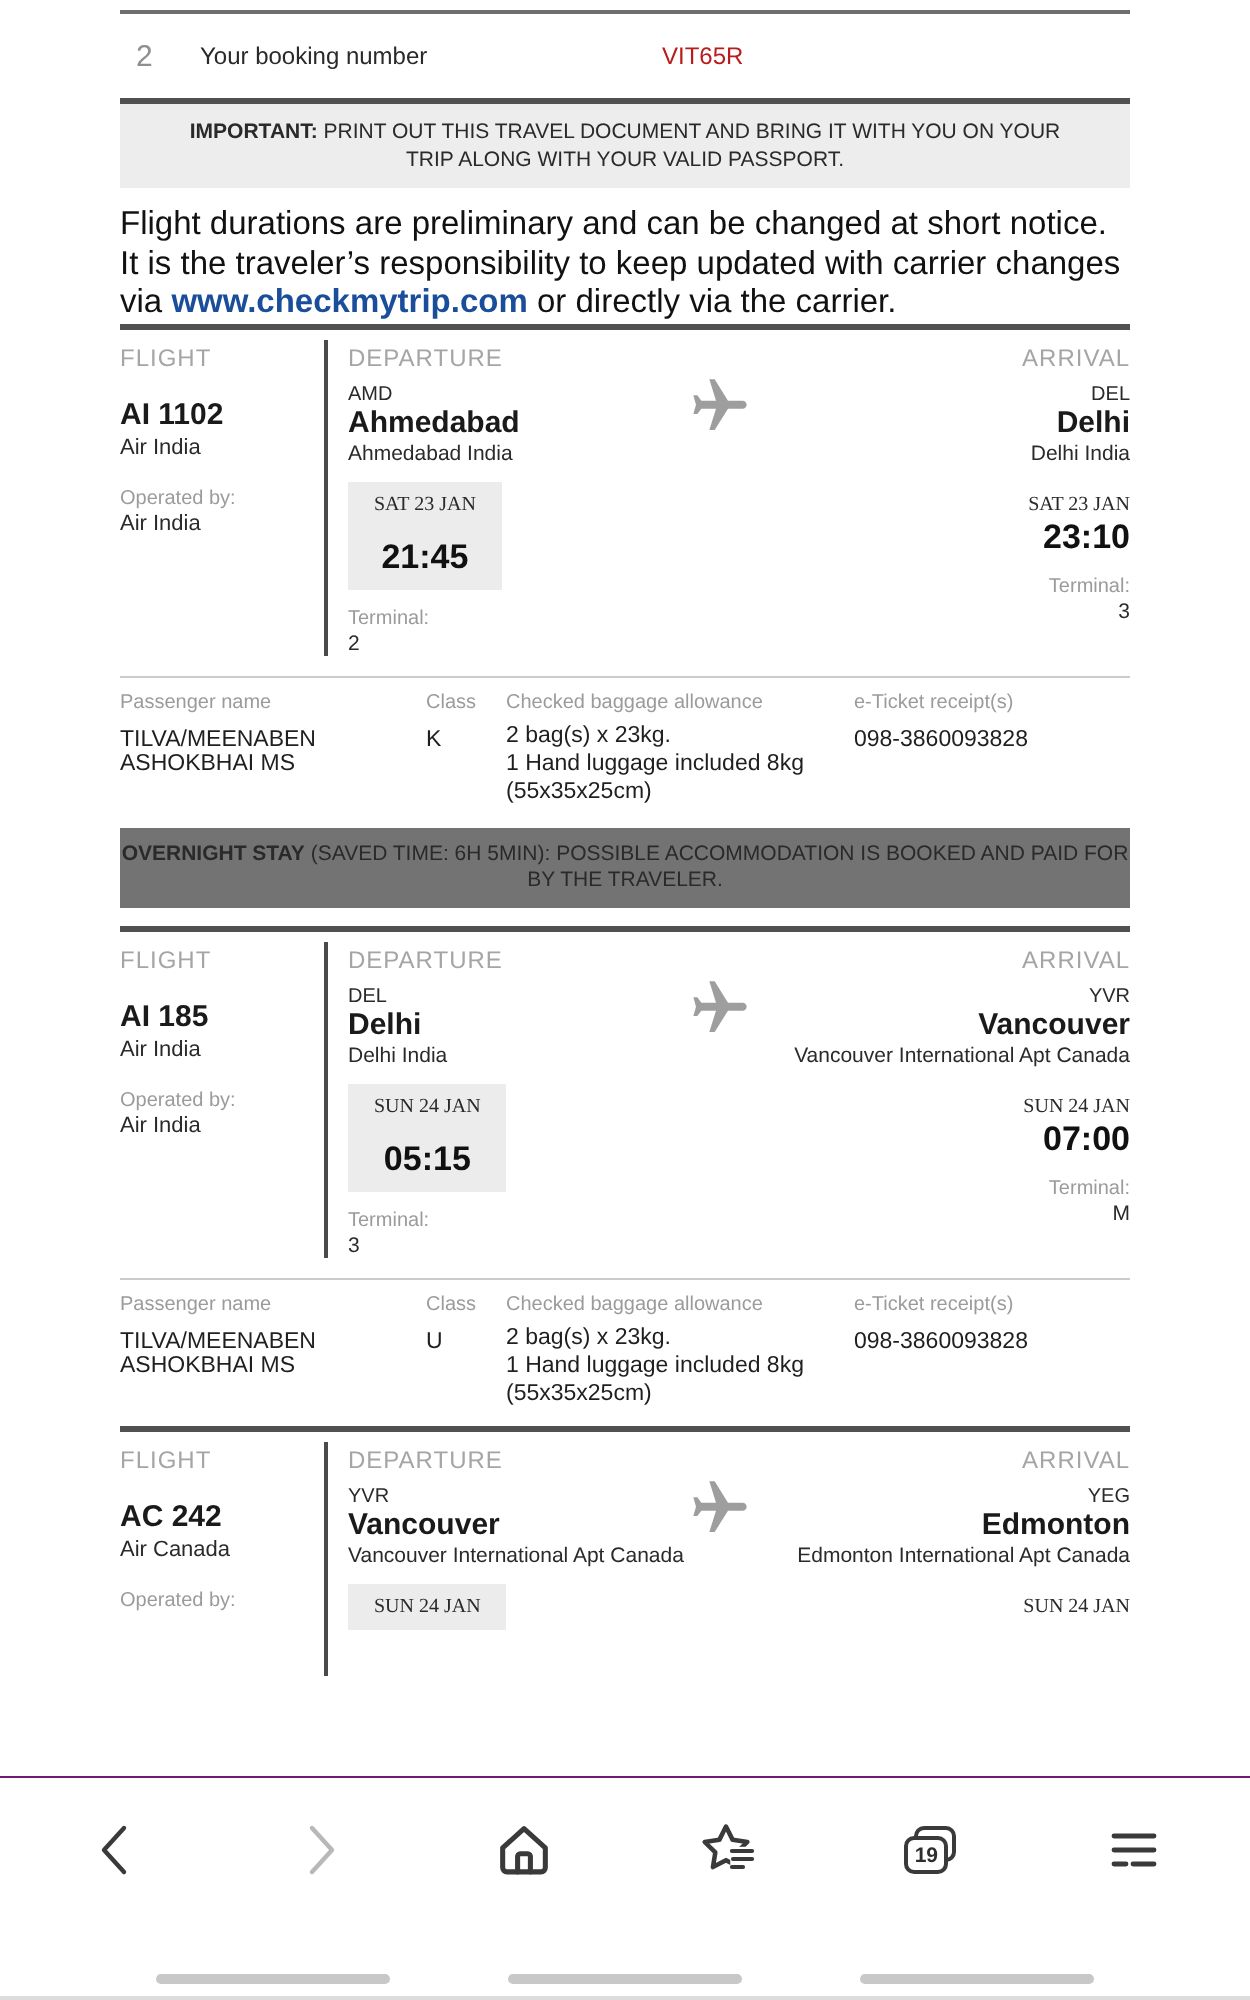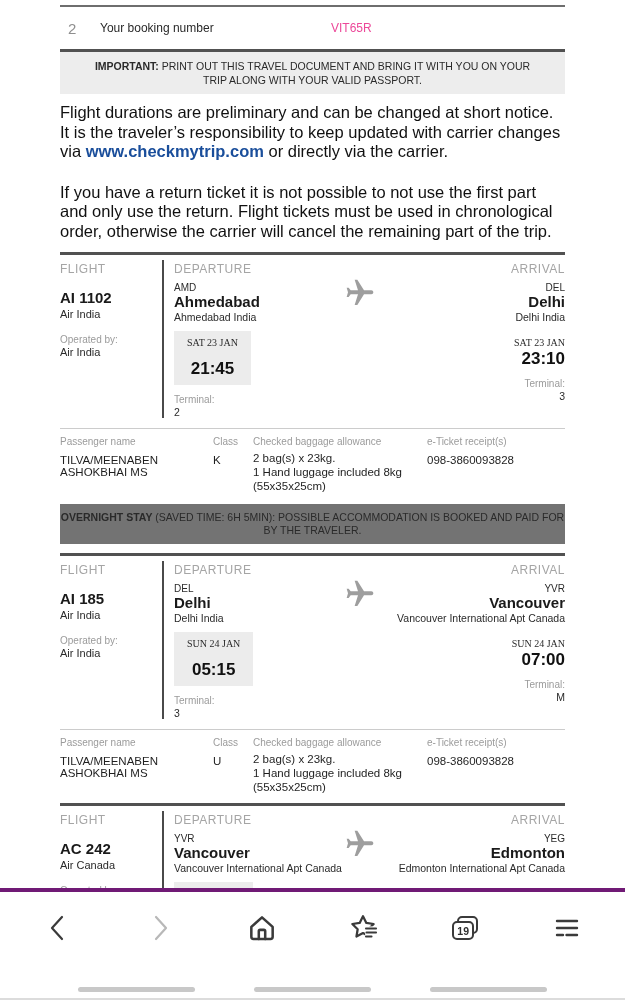--- a/index.html
+++ b/index.html
@@ -12,21 +12,21 @@
   .inset { padding:0 60px; }
 
   .rule-top   { margin:5px 60px 0; height:2px; background:#6e6e6e; }
   .thick-rule { margin:0 60px; height:3px; background:#515151; }
   .thin-rule  { margin:0 60px; border-top:1px solid #cccccc; }
 
   
   .booking-row { display:flex; align-items:center; height:42px; }
   .booking-index { width:40px; padding-left:8px; color:#8f8f8f; font-size:15px; }
   .booking-label { width:231px; font-size:12px; color:#2a2a2a; }
-  .booking-value { font-size:12px; color:#ec4899; }
+  .booking-value { font-size:12px; color:#b91c1c; }
 
   
   .notice-box {
     background:#ededed; text-align:center;
     font-size:10.5px; line-height:14px; color:#2a2a2a; padding:7px 28px;
   }
   .notice-strip {
     margin-top:2px; background:#737373; text-align:center;
     font-size:10.5px; line-height:13px; color:#2a2a2a; padding:7px 0;
   }
@@ -68,21 +68,21 @@
   .p-name  { width:153px; }
   .p-class { width:40px; }
   .p-bag   { flex:1; }
   .p-bag .p-value { margin-top:4px; line-height:14px; }
   .p-ticket { width:138px; }
   .p-ticket .p-value { font-weight:normal; }
 
   .card2-gap { margin-top:9px; }
 
   
-  .navbar { position:absolute; bottom:0; left:0; width:625px; height:112px; background:#fff; border-top:4px solid #701a75; }
+  .navbar { position:absolute; bottom:0; left:0; width:625px; height:112px; background:#fff; border-top:1px solid #701a75; }
   .nav-icons { display:flex; justify-content:space-between; align-items:center; padding:0 40px; margin-top:18px; }
   .nav-btn { width:36px; height:36px; display:flex; align-items:center; justify-content:center; }
   .tabs-icon { position:relative; width:30px; height:30px; }
   .tabs-back {
     position:absolute; top:3px; right:2px; width:21px; height:18px;
     border:2.2px solid #3a3a3a; border-radius:5px;
   }
   .tabs-front {
     position:absolute; bottom:3px; left:2px; width:22px; height:19px;
     border:2.2px solid #3a3a3a; border-radius:5px; background:#fff;
@@ -108,21 +108,20 @@
     </div>
   </div>
 
   <div class="thick-rule"></div>
 
   <div class="inset">
     <div class="notice-box"><span class="b">IMPORTANT:</span><span> PRINT OUT THIS TRAVEL DOCUMENT AND BRING IT WITH YOU ON YOUR TRIP ALONG WITH YOUR VALID PASSPORT.</span></div>
 
     <p class="para para-1"><span>Flight durations are preliminary and can be changed at short notice. It is the traveler’s responsibility to keep updated with carrier changes via </span><a href="#" class="ext-link">www.checkmytrip.com</a><span> or directly via the carrier.</span></p>
 
-    <p class="para para-2">If you have a return ticket it is not possible to not use the first part and only use the return. Flight tickets must be used in chronological order, otherwise the carrier will cancel the remaining part of the trip.</p>
   </div>
 
   <div class="thick-rule"></div>
 
   <div class="inset">
     <section class="flight-card">
       <div class="col-flight">
         <div class="col-label">FLIGHT</div>
         <div class="flight-num">AI 1102</div>
         <div class="airline">Air India</div>

